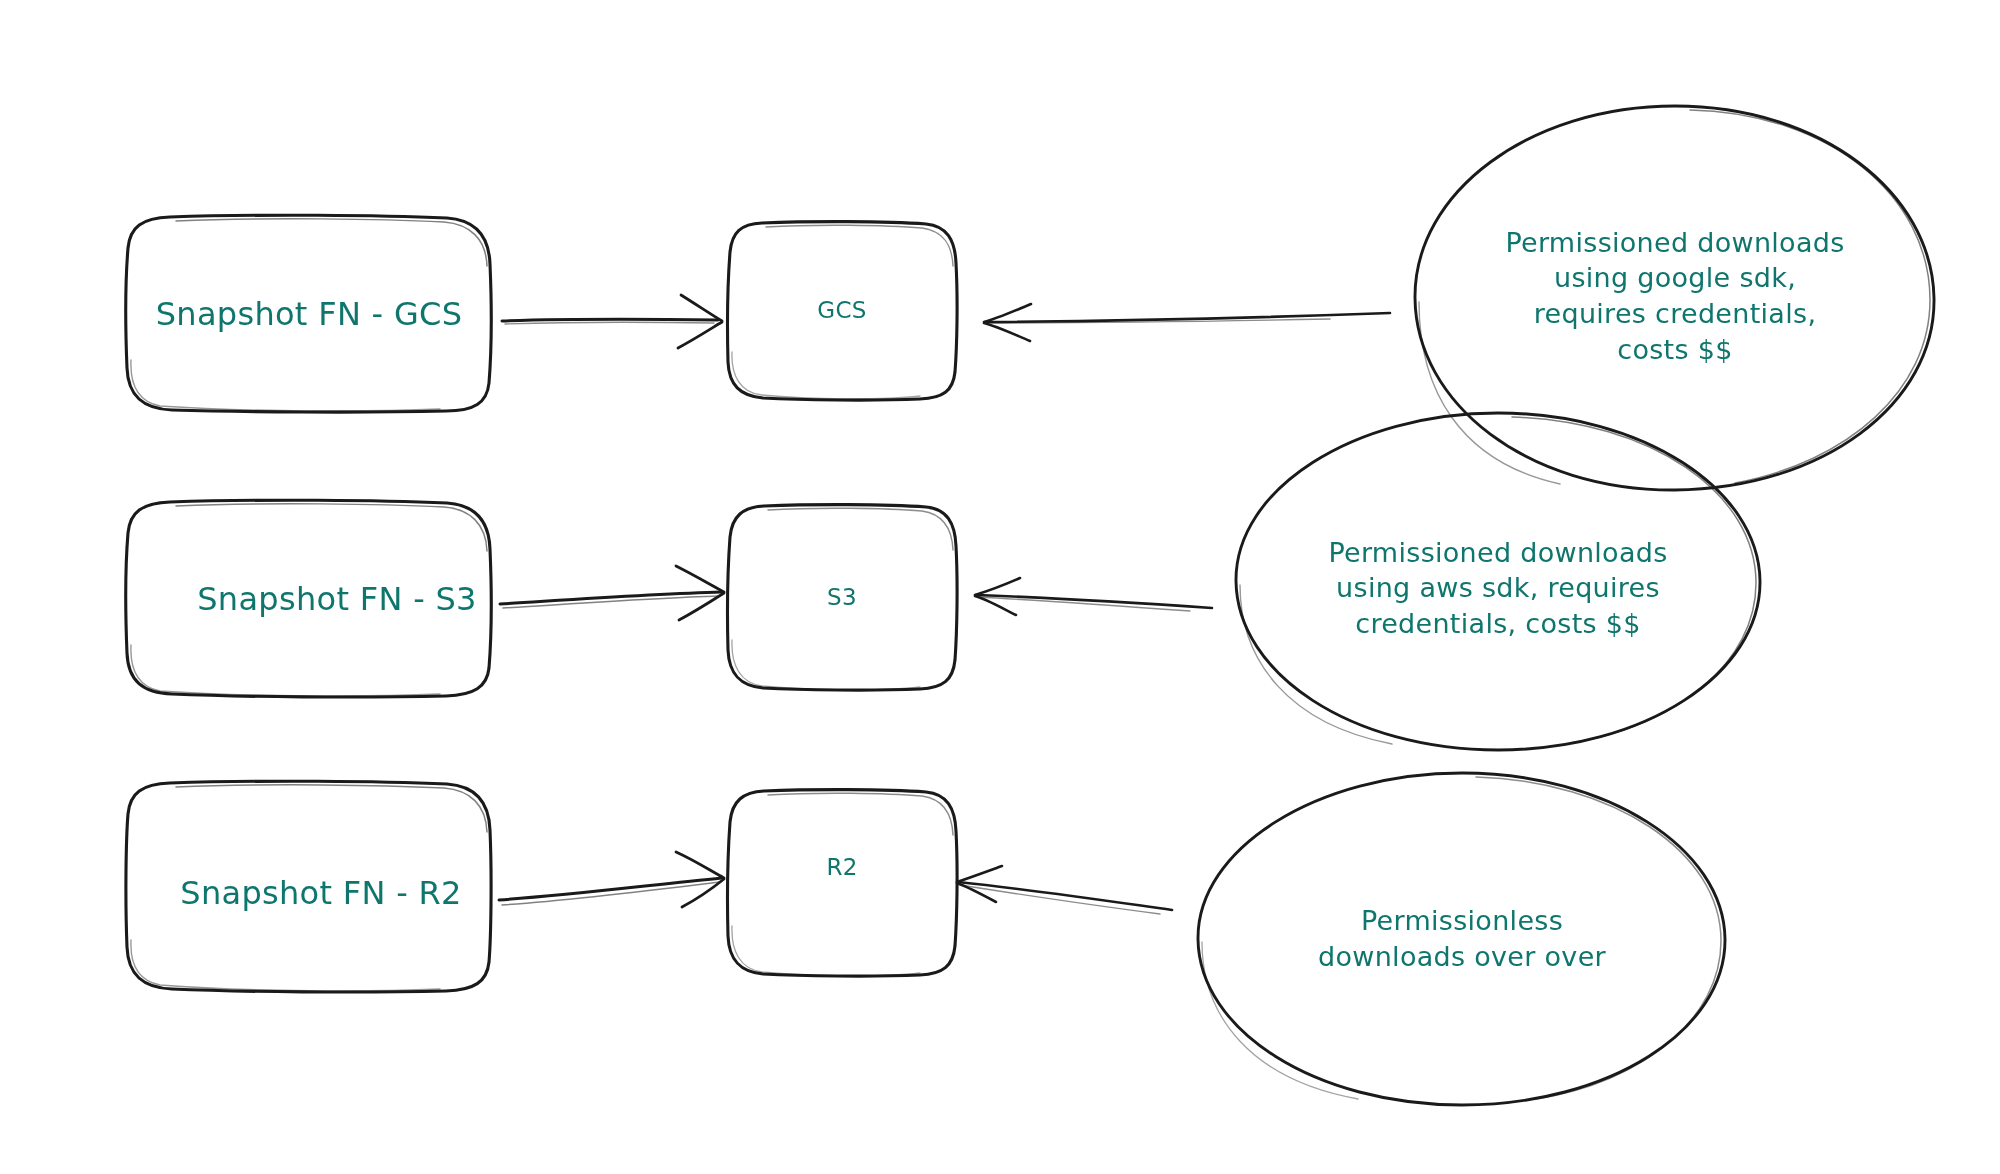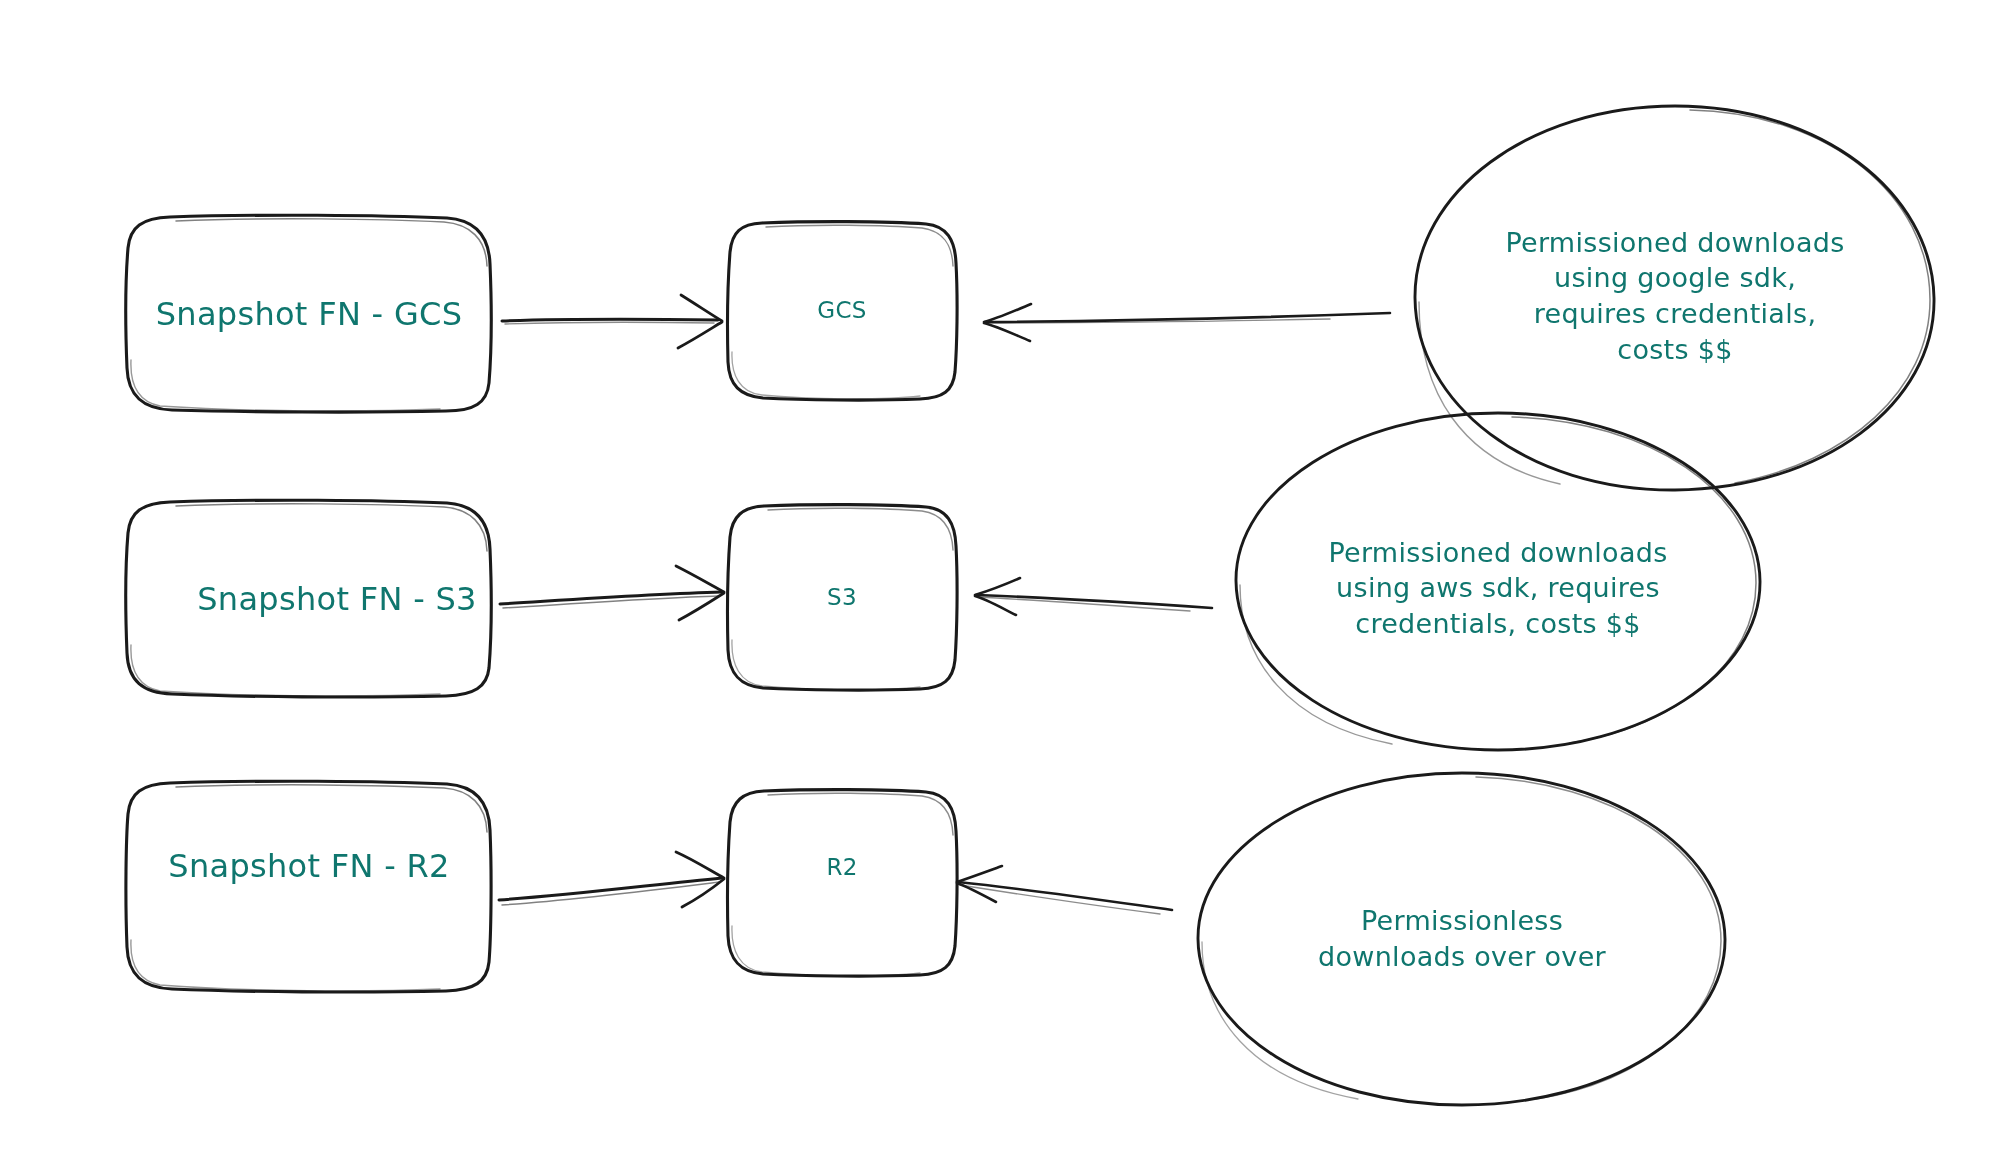--- a/index.html
+++ b/index.html
@@ -244,21 +244,21 @@
 costs $$</div>
 
   <div class="node-label label-proc" style="left:127px; top:502px; width:364px; height:194px;margin-left:28px;">Snapshot FN - S3</div>
 
   <div class="node-label label-store" style="left:728px; top:505px; width:228px; height:185px;">S3</div>
 
   <div class="node-label label-note" style="left:1262px; top:438px; width:472px; height:300px;">Permissioned downloads
 using aws sdk, requires
 credentials, costs $$</div>
 
-  <div class="node-label label-proc" style="left:127px; top:762px; width:364px; height:208px;">Snapshot FN - R2</div>
+  <div class="node-label label-proc" style="left:127px; top:789px; width:364px; height:208px;padding-left:12px;">Snapshot FN - R2</div>
 
   <div class="node-label label-store" style="left:728px; top:791px; width:228px; height:152px;">R2</div>
 
   <div class="node-label label-note" style="left:1224px; top:800px; width:476px; height:278px;">Permissionless
 downloads over over</div>
 
   <div class="shape-hit" style="left:127px; top:217px; width:364px; height:194px;"></div>
   <div class="shape-hit" style="left:728px; top:222px; width:228px; height:177px;"></div>
   <div class="shape-hit" style="left:1415px; top:106px; width:520px; height:384px; border-radius:50%;"></div>
 

